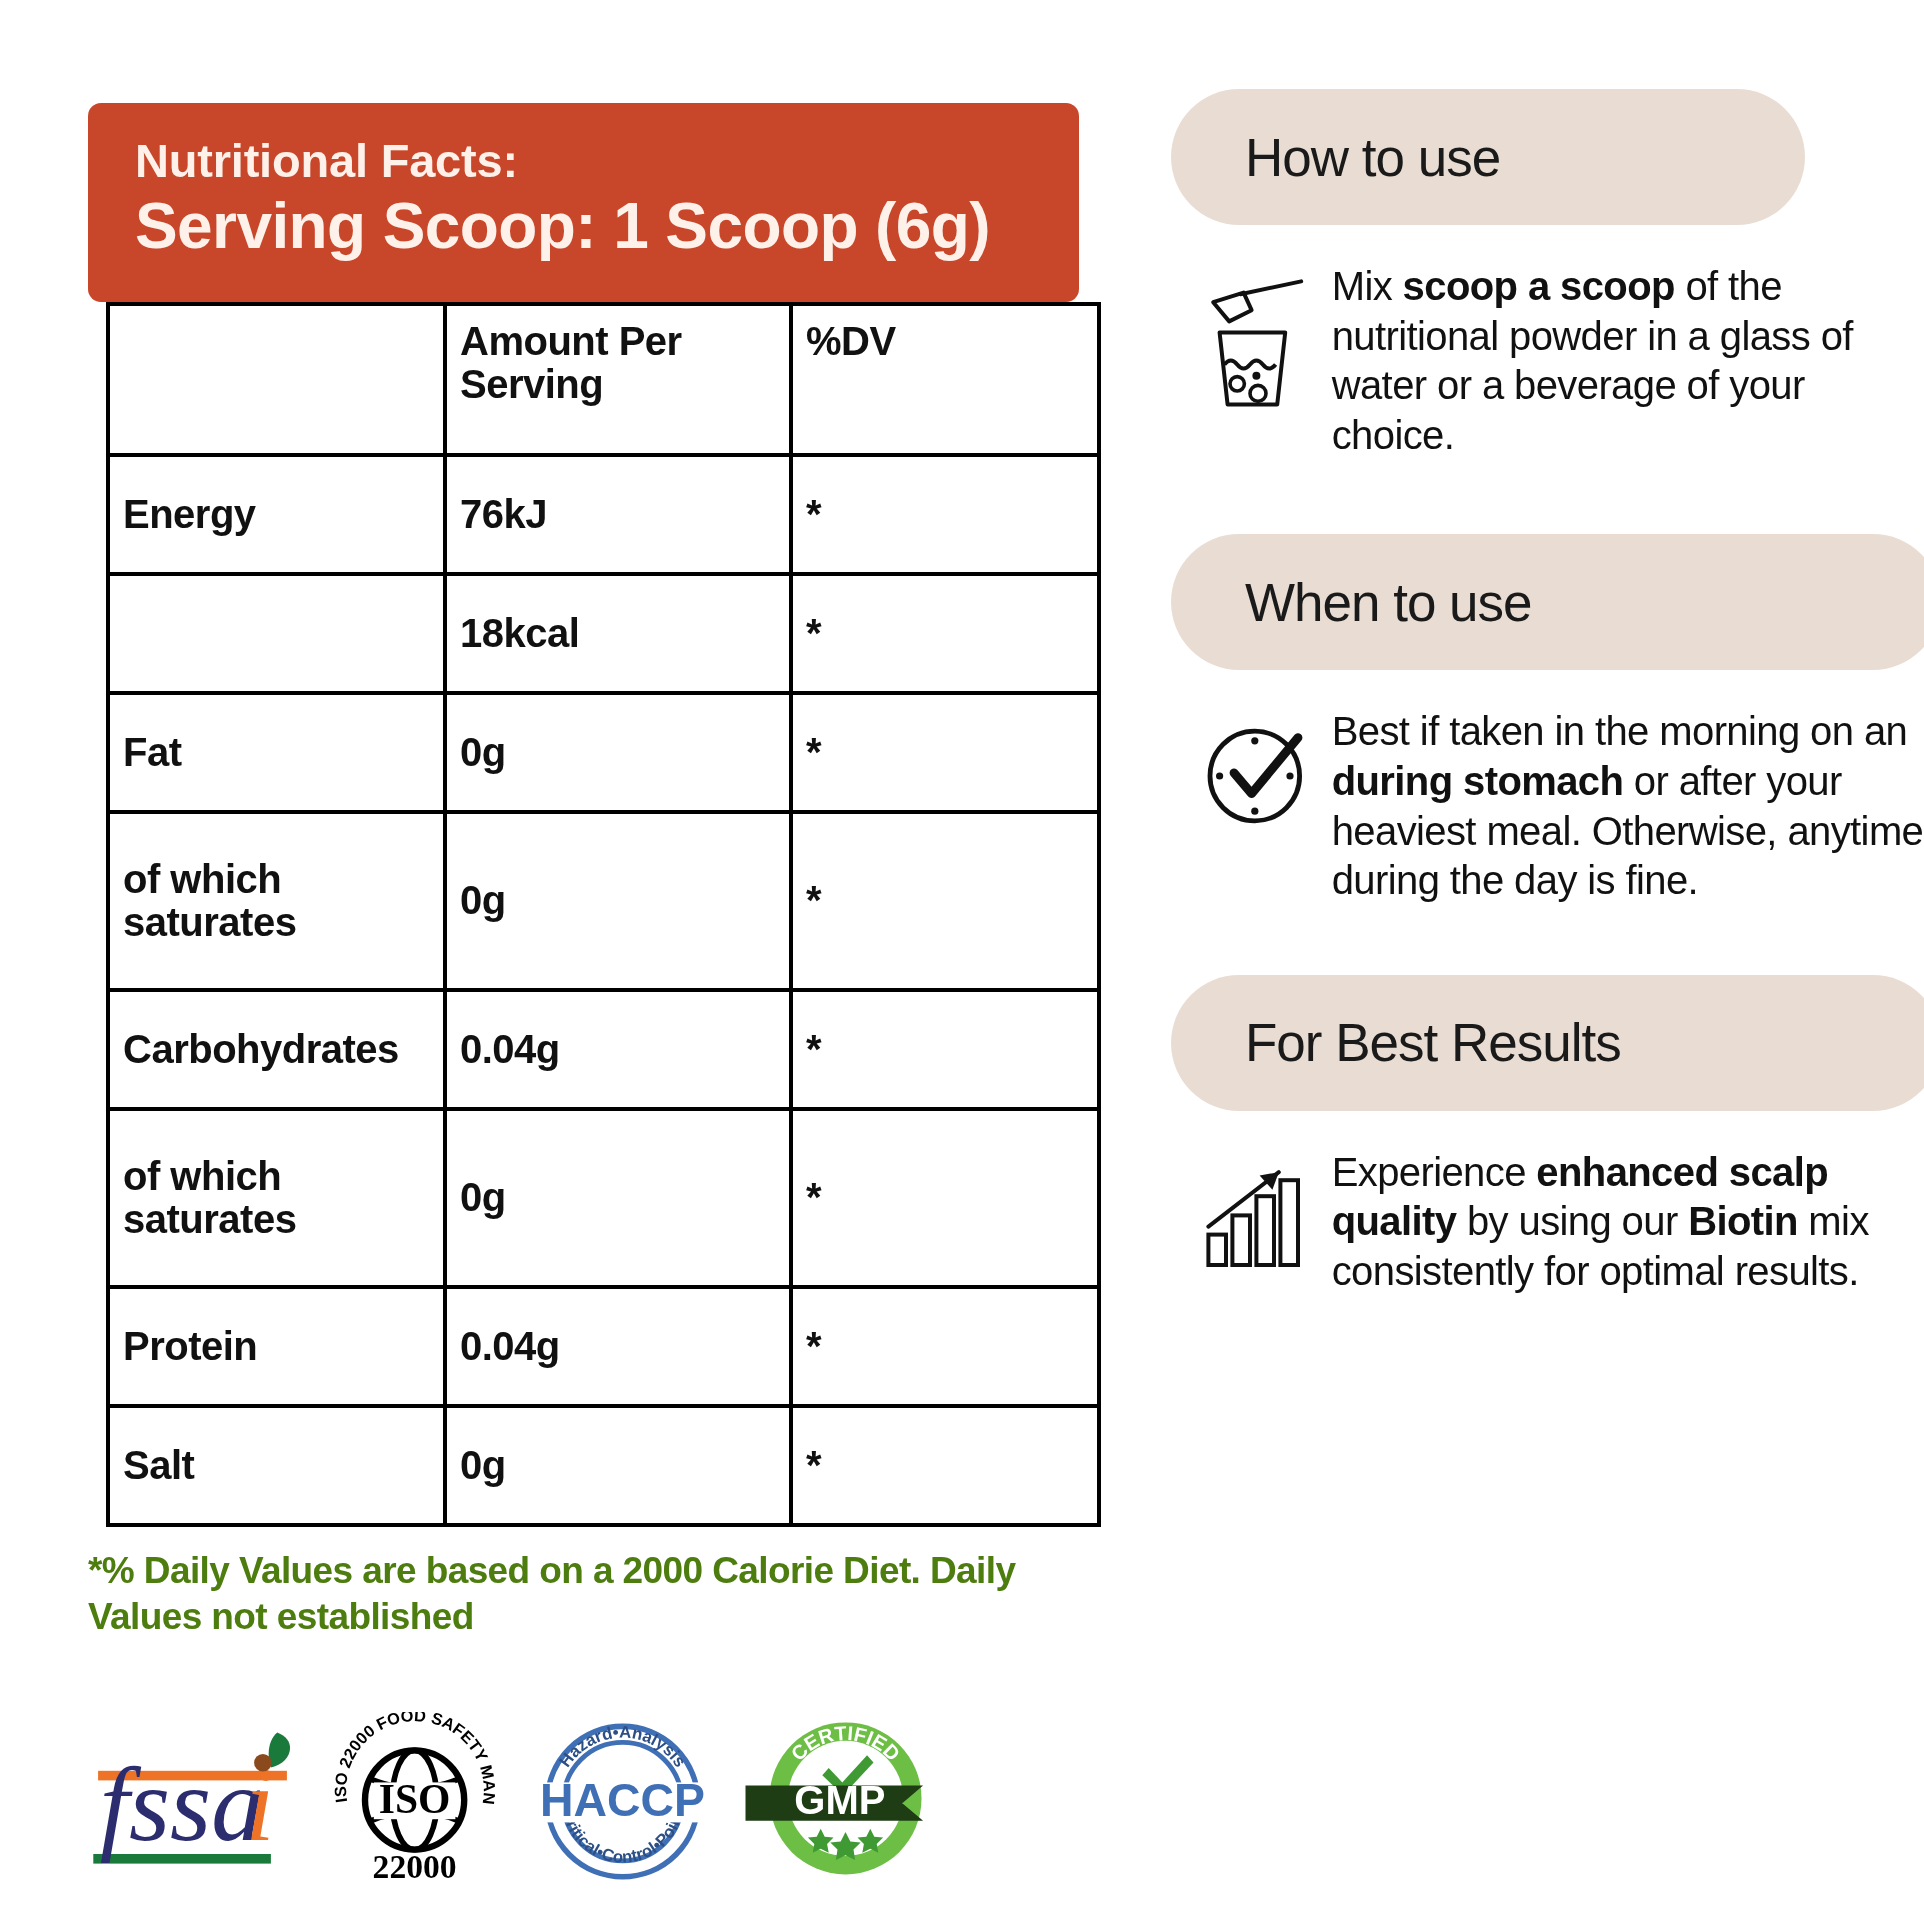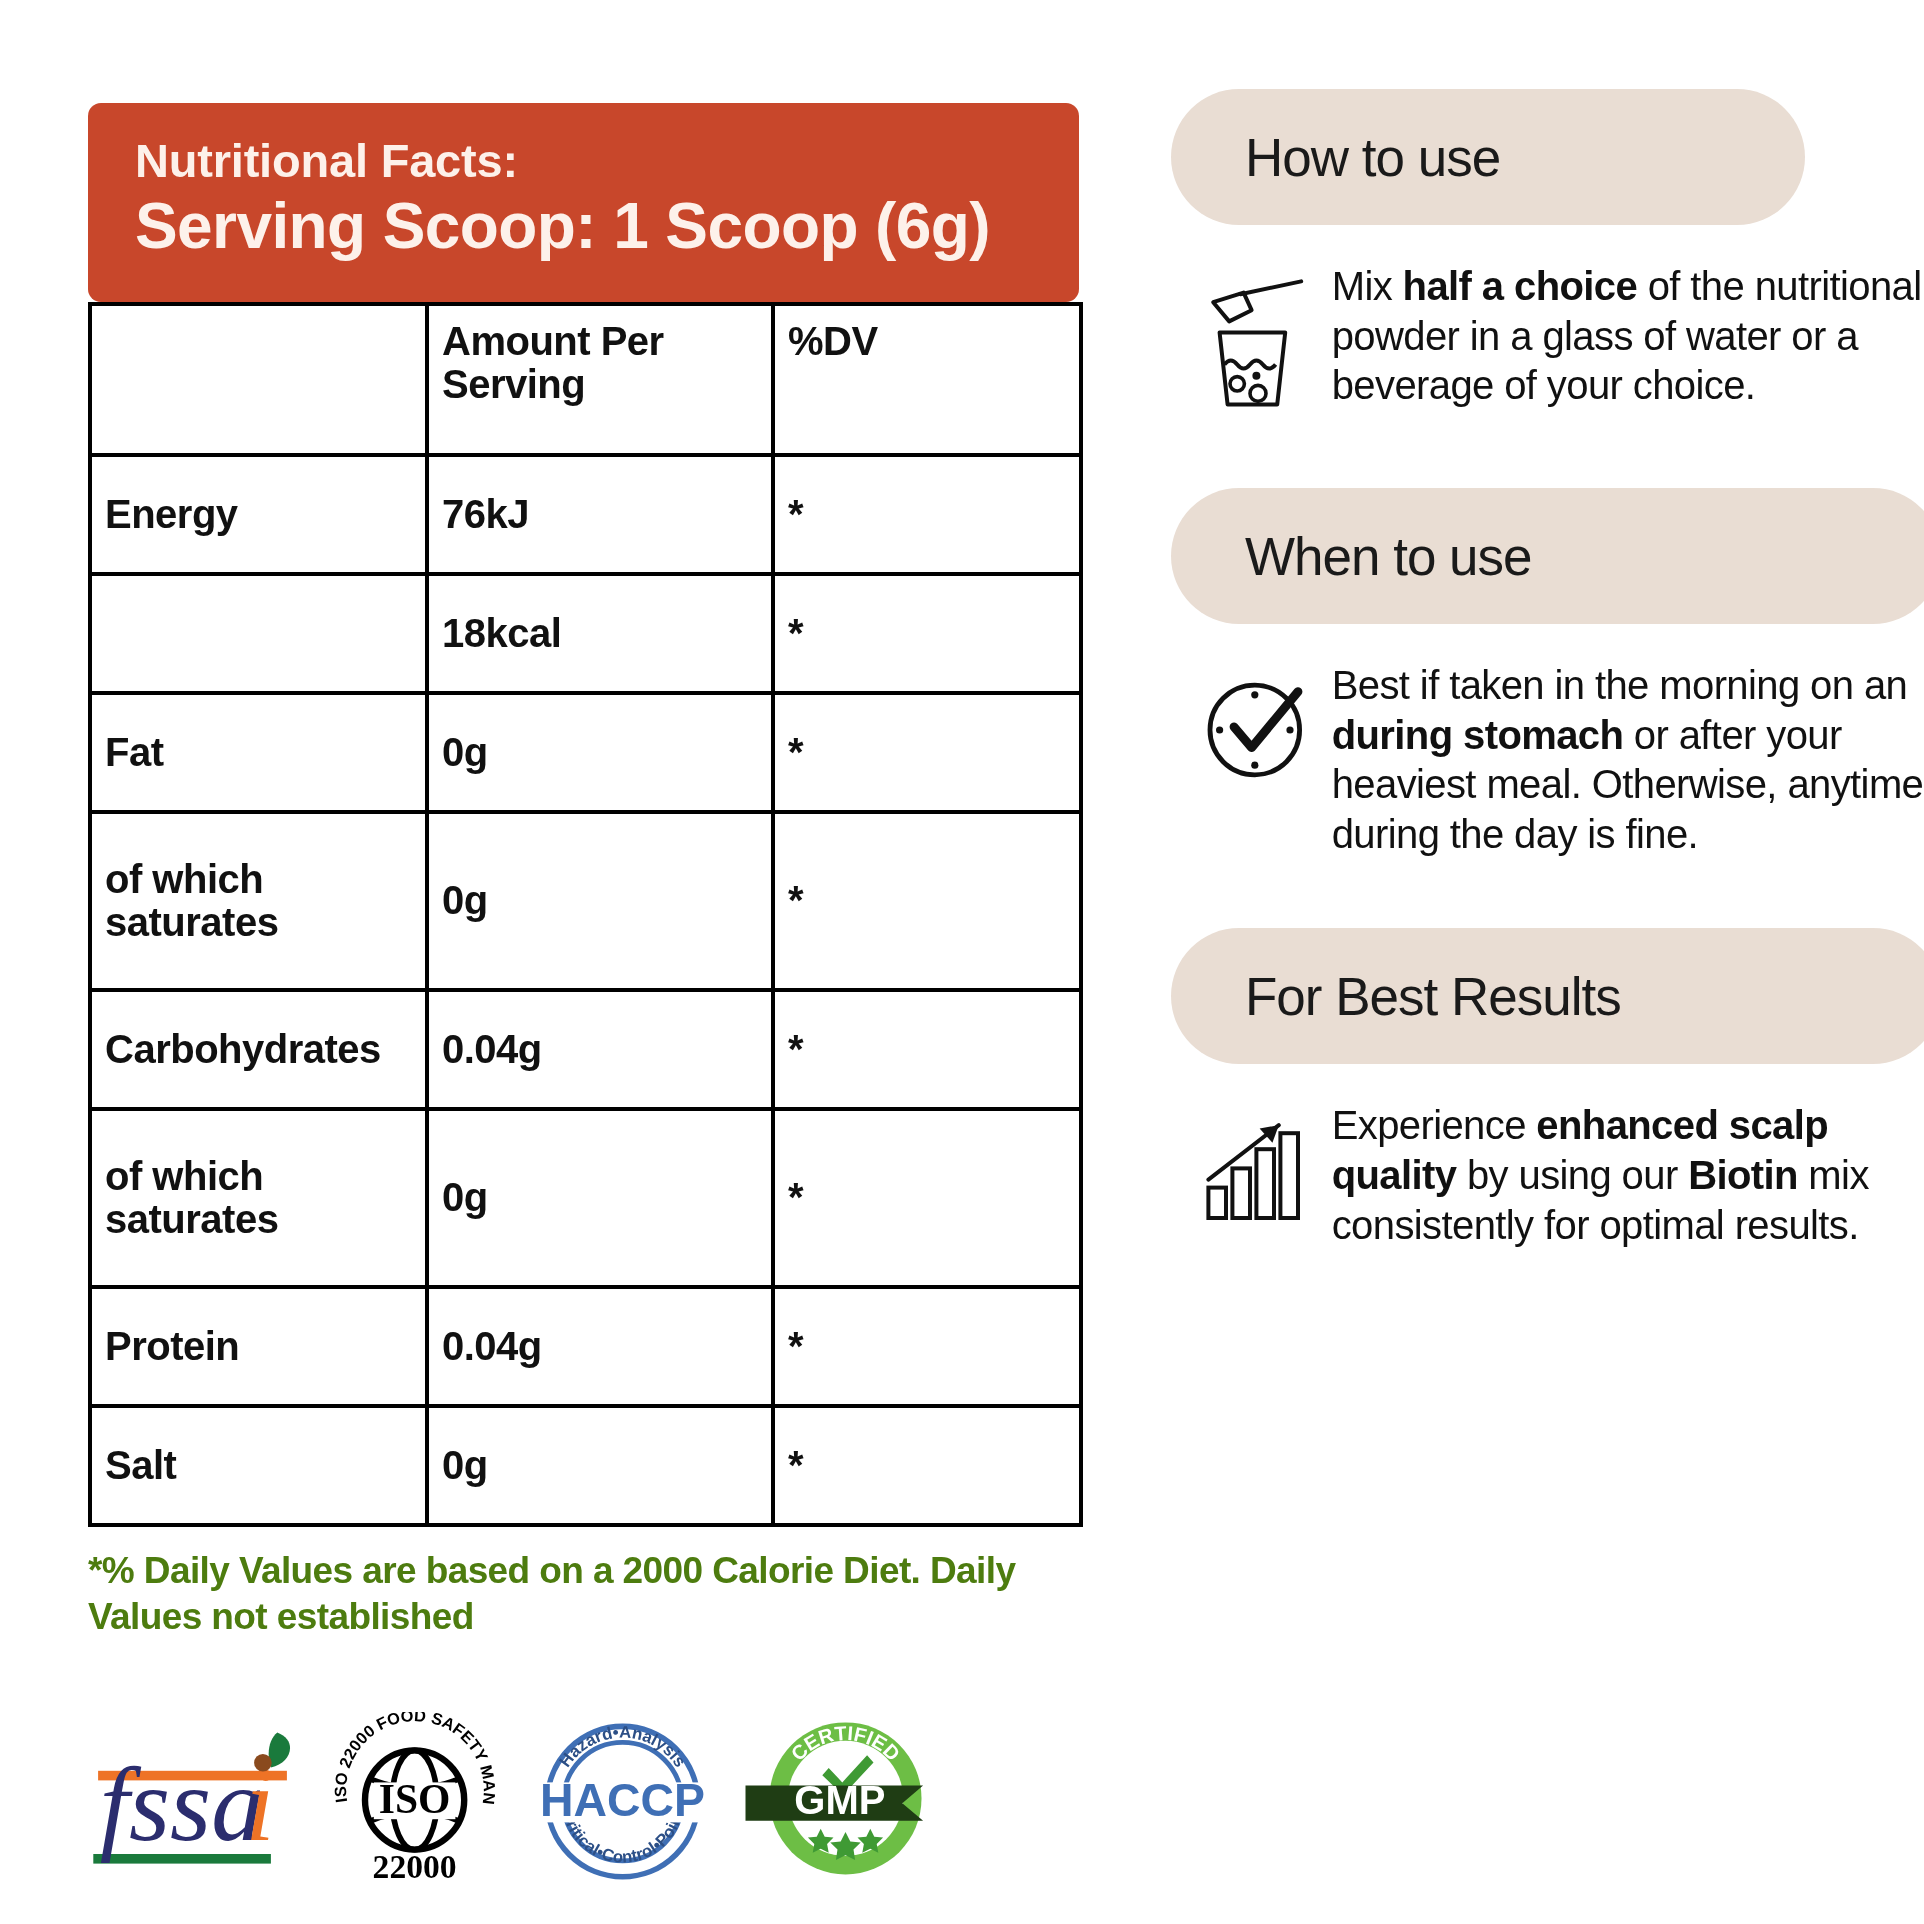--- a/index.html
+++ b/index.html
@@ -43,20 +43,21 @@
     font-weight: 700;
     letter-spacing: -0.6px;
     line-height: 1.18;
     margin-top: 1.6px;
   }
 
   table.nf-table {
     border-collapse: collapse;
     width: 100%;
     table-layout: fixed;
+    margin-left: 18px;
   }
   table.nf-table td {
     border: 4px solid #000000;
     vertical-align: middle;
     font-size: 40px;
     font-weight: bold;
     letter-spacing: -0.5px;
     padding: 13px 9.6px 13px 13px;
     box-sizing: border-box;
   }
@@ -287,21 +288,21 @@
       <svg width="112" height="136" viewBox="0 0 140 170">
         <path d="M14 34 L52 22 L62 44 L34 58 Z" fill="none" stroke="#111" stroke-width="5" stroke-linejoin="round"></path>
         <line x1="48" y1="24" x2="124" y2="8" stroke="#111" stroke-width="5" stroke-linecap="round"></line>
         <path d="M22 72 L104 72 L94 162 L32 162 Z" fill="none" stroke="#111" stroke-width="5" stroke-linejoin="round"></path>
         <path d="M28 112 q8 -10 16 0 q8 10 16 0 q8 -10 16 0 q8 10 16 0" fill="none" stroke="#111" stroke-width="5"></path>
         <circle cx="44" cy="136" r="9" fill="none" stroke="#111" stroke-width="4.5"></circle>
         <circle cx="70" cy="148" r="10" fill="none" stroke="#111" stroke-width="4.5"></circle>
         <circle cx="68" cy="126" r="5" fill="#111"></circle>
       </svg>
     </div>
-    <div class="txt">Mix <b>half a choice</b> of the nutritional powder in a glass of water or a beverage of your choice.</div>
+    <div class="txt">Mix <b>scoop a scoop</b> of the nutritional powder in a glass of water or a beverage of your choice.</div>
   </div>
 
   <div class="spacer-1"></div>
 
   <div class="pill full">
     <span>When to use</span>
   </div>
   <div class="block">
     <div class="ico">
       <svg width="112" height="112" viewBox="0 0 140 140">

